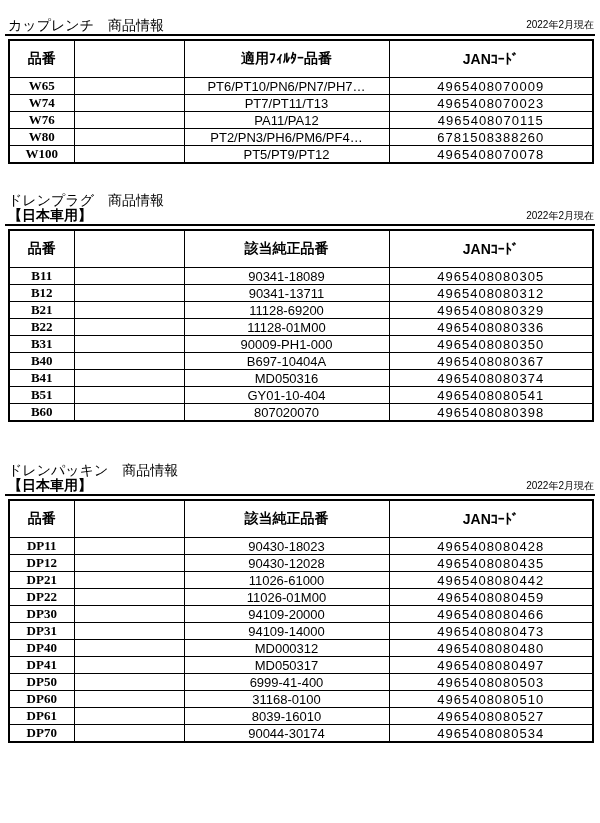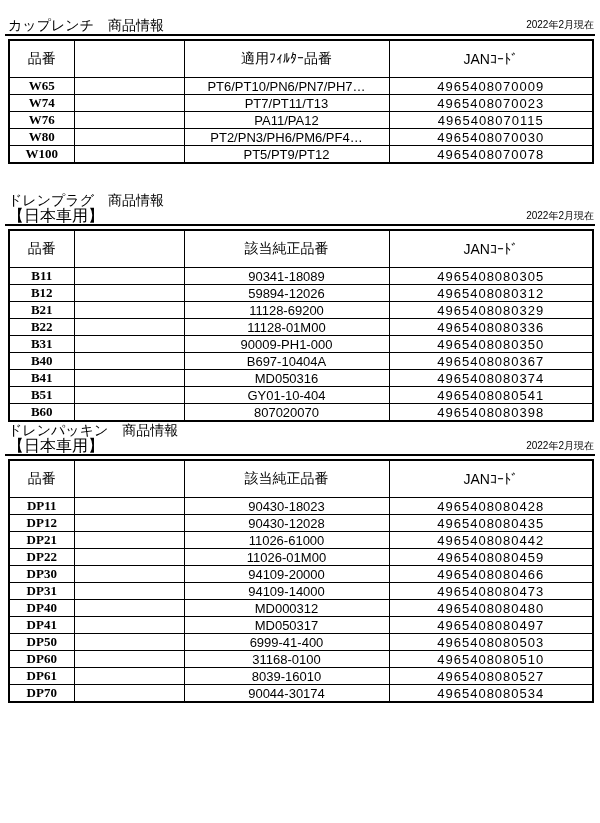--- a/index.html
+++ b/index.html
@@ -15,21 +15,21 @@
     overflow: hidden;
   }
   .sheet {
     padding: 17px 5px 3px 5px;
     box-sizing: border-box;
   }
   .section { }
   .section + .section { }
   #section-1 { margin-top: 0; }
   #section-2 { margin-top: 28px; }
-  #section-3 { }
+  #section-3 { margin-top: 40px; }
 
   .title-block {
     border-bottom: 2px solid #000;
     padding: 0 1px 1px 3px;
   }
   .title-row {
     display: flex;
     justify-content: space-between;
     align-items: flex-end;
     line-height: 16px;
@@ -42,22 +42,22 @@
     justify-content: space-between;
     align-items: flex-end;
     line-height: 15px;
   }
   .sec-title {
     font-size: 14px;
     font-weight: normal;
     white-space: pre;
   }
   .sec-subtitle {
-    font-size: 16px;
-    font-weight: normal;
+    font-size: 14px;
+    font-weight: bold;
   }
   .date-note {
     font-size: 10px;
     font-weight: normal;
   }
 
   table.product-table {
     border-collapse: collapse;
     table-layout: fixed;
     width: 584px;
@@ -69,21 +69,21 @@
     border: 1.5px solid #000;
     text-align: center;
     vertical-align: middle;
     padding: 0 2px;
     overflow: hidden;
     white-space: nowrap;
   }
   table.product-table th {
     height: 36px;
     font-size: 14px;
-    font-weight: normal;
+    font-weight: bold;
   }
   table.product-table td {
     height: 15px;
     font-size: 13px;
     font-weight: normal;
   }
   table.product-table td.c0 {
     font-weight: bold;
     font-family: Liberation Serif, serif;
   }
@@ -138,21 +138,21 @@
           <tr>
             <td class="c0">W76</td>
             <td class="c1"></td>
             <td class="c2">PA11/PA12</td>
             <td class="c3">4965408070115</td>
           </tr>
           <tr>
             <td class="c0">W80</td>
             <td class="c1"></td>
             <td class="c2">PT2/PN3/PH6/PM6/PF4…</td>
-            <td class="c3">4965408070030</td>
+            <td class="c3">6781508388260</td>
           </tr>
           <tr>
             <td class="c0">W100</td>
             <td class="c1"></td>
             <td class="c2">PT5/PT9/PT12</td>
             <td class="c3">4965408070078</td>
           </tr>
         </tbody>
     </table>
   </div>
@@ -185,21 +185,21 @@
       <tbody>
           <tr>
             <td class="c0">B11</td>
             <td class="c1"></td>
             <td class="c2">90341-18089</td>
             <td class="c3">4965408080305</td>
           </tr>
           <tr>
             <td class="c0">B12</td>
             <td class="c1"></td>
-            <td class="c2">59894-12026</td>
+            <td class="c2">90341-13711</td>
             <td class="c3">4965408080312</td>
           </tr>
           <tr>
             <td class="c0">B21</td>
             <td class="c1"></td>
             <td class="c2">11128-69200</td>
             <td class="c3">4965408080329</td>
           </tr>
           <tr>
             <td class="c0">B22</td>

